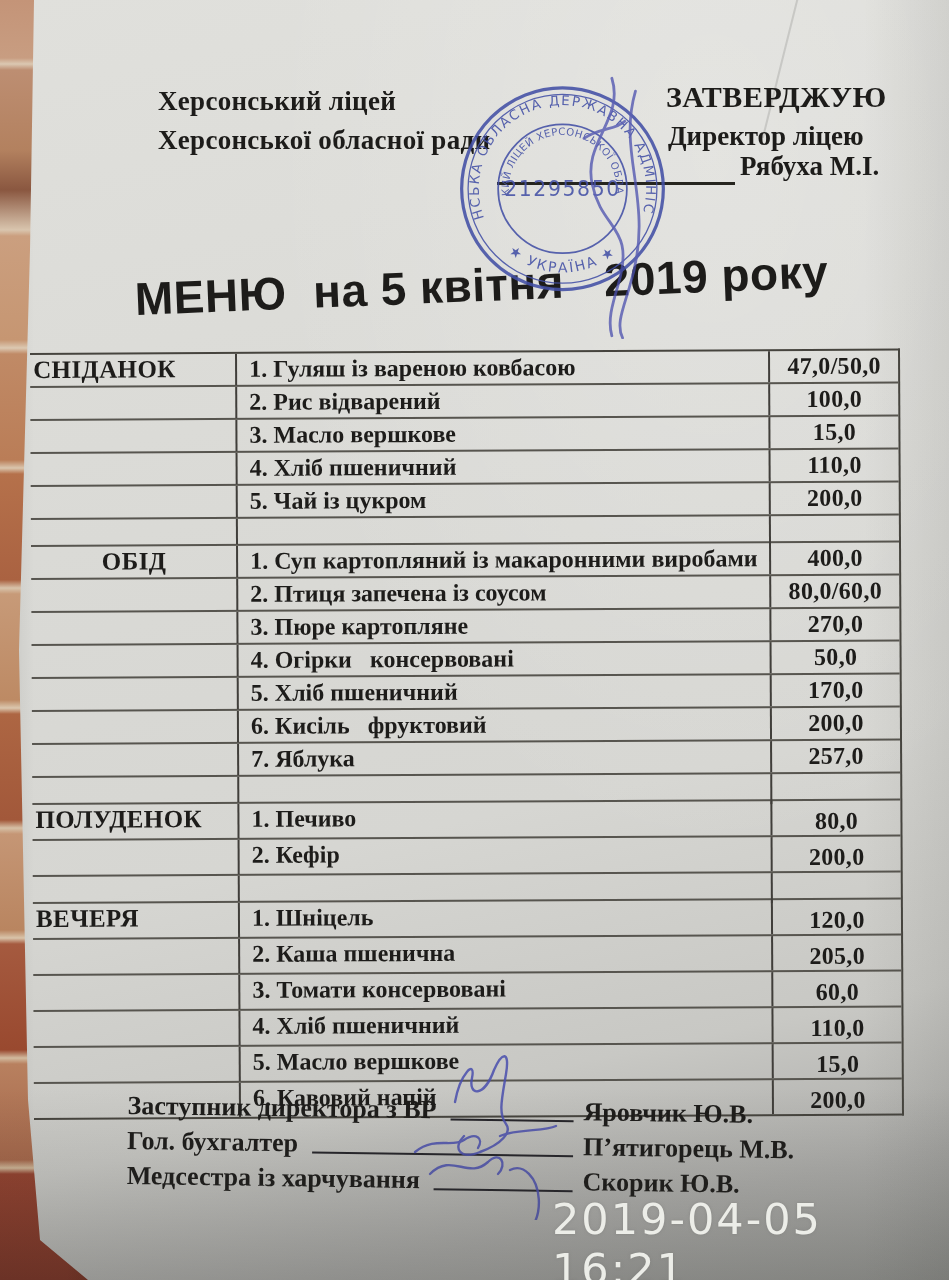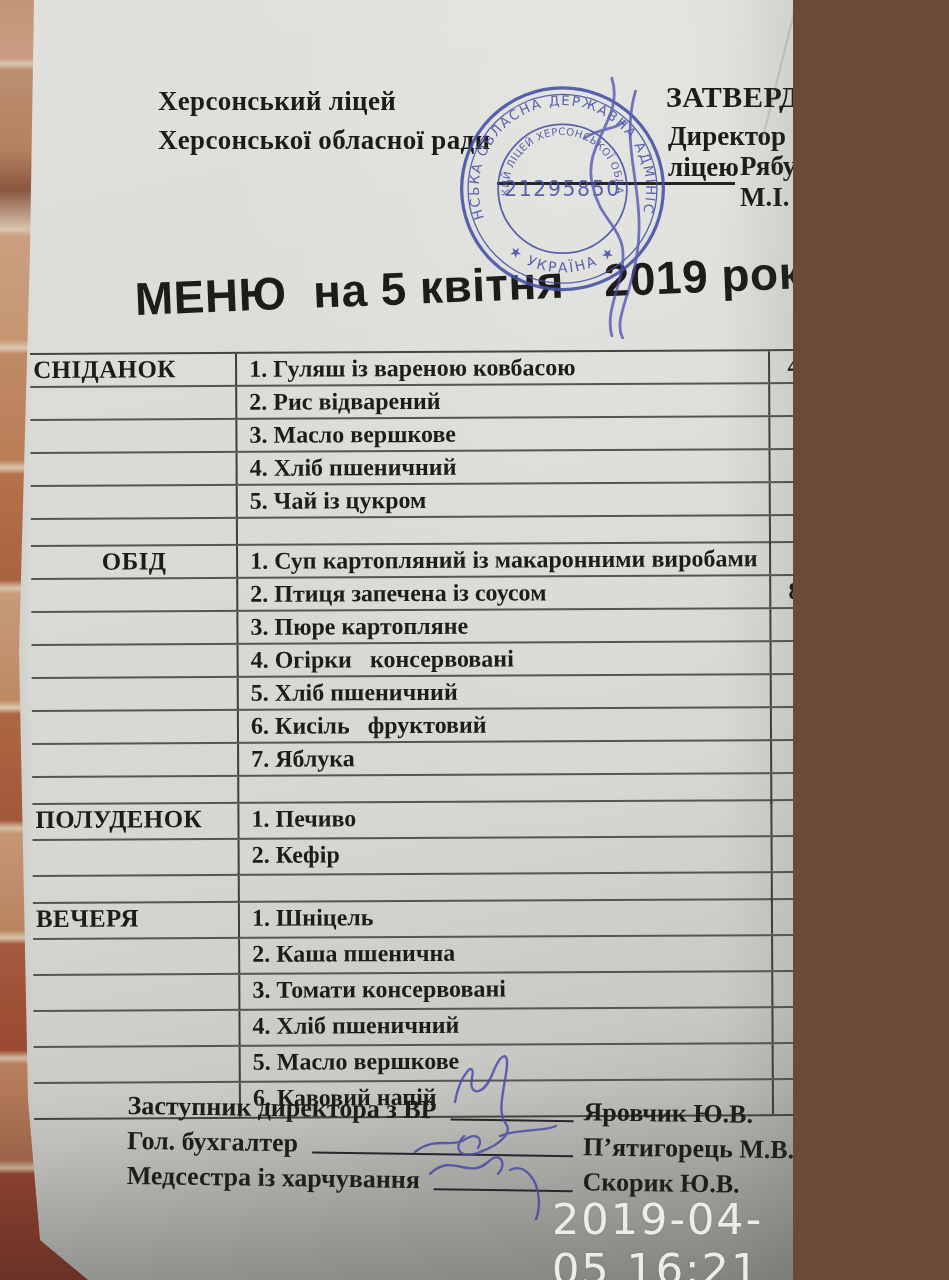--- a/index.html
+++ b/index.html
@@ -1,17 +1,17 @@
 <!DOCTYPE html>
 <html><head>
 <meta charset="utf-8">
 <style>
   html,body{margin:0;padding:0;background:#6b4a3a;}
   #stage{
-    position:relative; width:793px; height:1280px; overflow:hidden;
+    position:relative; width:949px; height:1280px; overflow:hidden;
     font-family:"Liberation Serif", serif; color:#1d1c1a;
   }
   
   #brick{
     position:absolute; inset:0; width:120px; height:100%;
     background:
       linear-gradient(90deg, rgba(0,0,0,0) 55%, rgba(55,28,14,.28) 100%),
       linear-gradient(180deg,
         #c49478 0px,#c89d81 58px,#dbc8b2 64px,
         #bd8e72 70px,#b3815f 150px,#8a5740 190px,#d9c5ae 230px,

